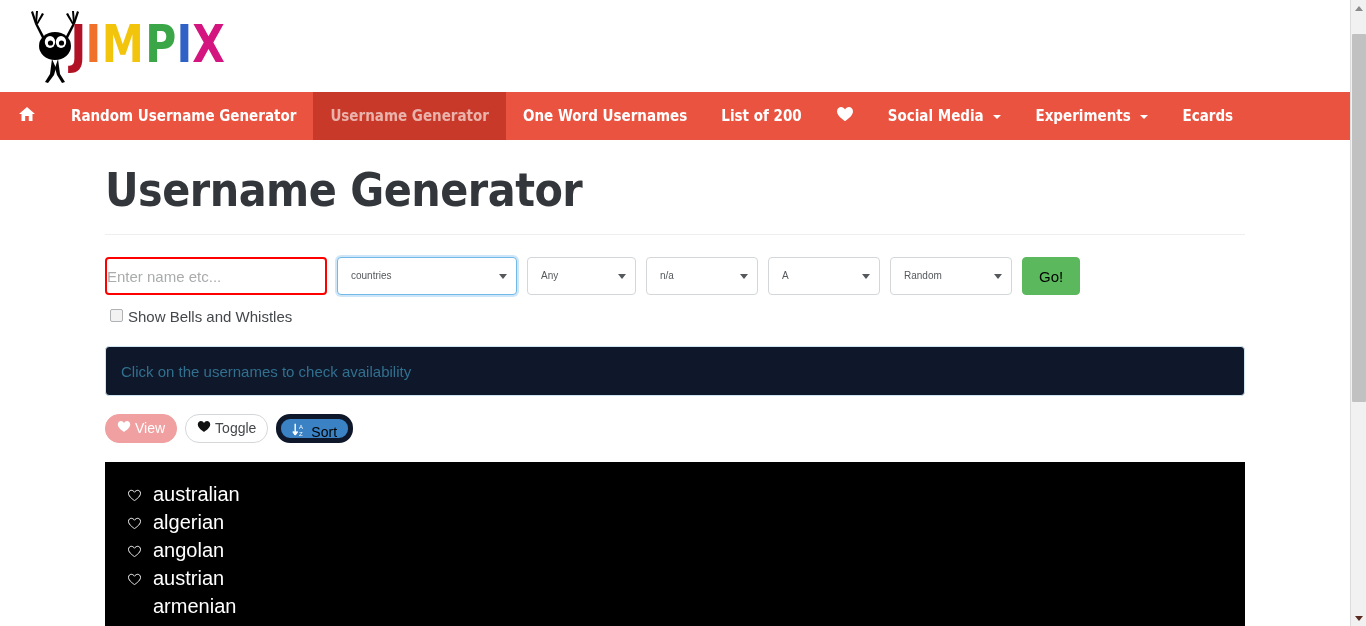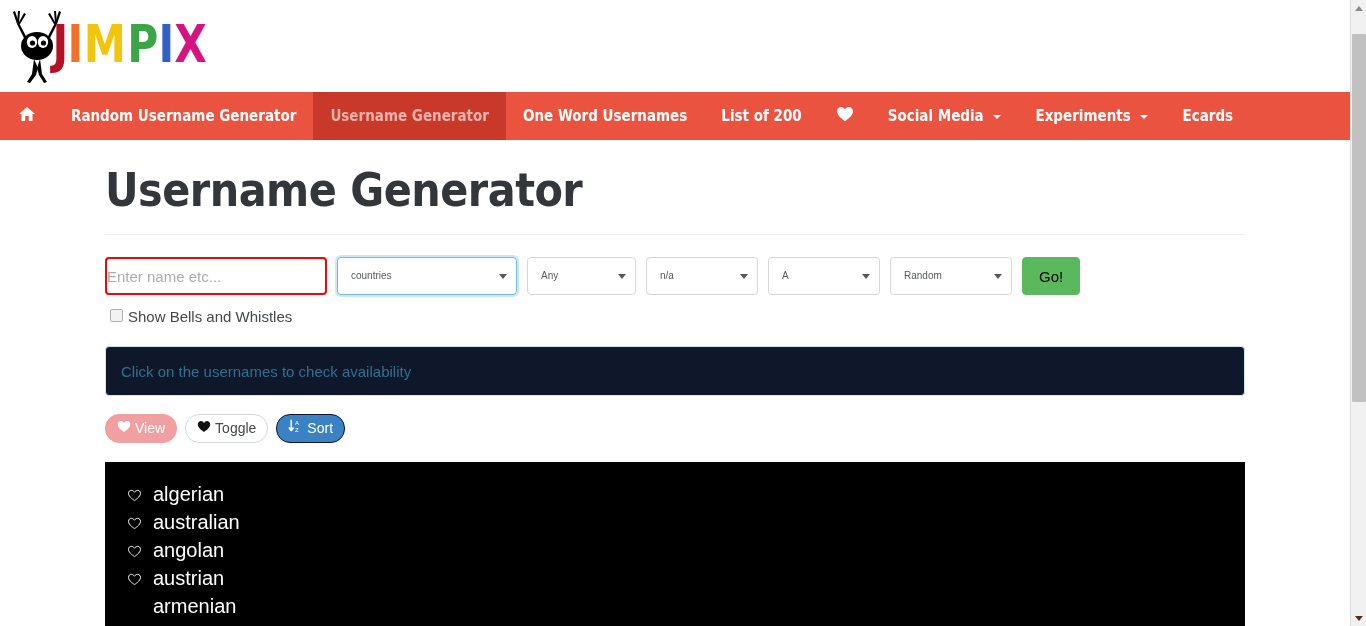--- a/index.html
+++ b/index.html
@@ -22,21 +22,21 @@
 
   
   #logo-bar {
     position: absolute;
     top: 0; left: 0;
     width: 1350px; height: 92px;
     background: #ffffff;
   }
   #logo {
     position: absolute;
-    left: 8px; top: 2px;
+    left: 26px; top: 2px;
     width: 175px; height: 82px;
   }
   #logo-figure { position: absolute; left: 0; top: 0; width: 58px; height: 82px; }
   #logo-word {
     position: absolute;
     left: 44px; top: 12px;
     height: 60px;
     font-family: "DejaVu Sans", sans-serif;
     font-weight: bold;
     font-size: 46px;
@@ -244,22 +244,22 @@
     border: 1px solid #f0a0a0;
     color: #ffffff;
   }
   #btn-toggle {
     background: #ffffff;
     border: 1px solid #d4d7d9;
     color: #44484b;
   }
   #btn-sort {
     background: #3b82c4;
-    border: 1px solid #0f172a;
-    color: #ffffff;
+    border: 5px solid #0f172a;
+    color: #000000;
   }
   .btn-glyph { display: inline-block; margin-right: 4px; vertical-align: middle; }
 
   
   #results {
     margin-top: 19px;
     width: 1140px;
     background: #000000;
     padding: 18px 0 0 0;
     height: 170px;
@@ -472,28 +472,28 @@
         </span><span>Sort</span>
       </div>
     </div>
 
     <div id="results">
       <div class="result-item">
         <span class="result-heart">
           <svg width="15" height="13" viewBox="0 0 18 16">
               <path d="M9 14.2 C9 14.2 1.6 9.8 1.6 5.4 C1.6 3 3.3 1.6 5.1 1.6 C6.7 1.6 8.1 2.7 9 4 C9.9 2.7 11.3 1.6 12.9 1.6 C14.7 1.6 16.4 3 16.4 5.4 C16.4 9.8 9 14.2 9 14.2 Z" fill="none" stroke="#ffffff" stroke-width="1.2"></path>
             </svg>
-        </span><span>algerian</span>
+        </span><span>australian</span>
       </div>
       <div class="result-item">
         <span class="result-heart">
           <svg width="15" height="13" viewBox="0 0 18 16">
               <path d="M9 14.2 C9 14.2 1.6 9.8 1.6 5.4 C1.6 3 3.3 1.6 5.1 1.6 C6.7 1.6 8.1 2.7 9 4 C9.9 2.7 11.3 1.6 12.9 1.6 C14.7 1.6 16.4 3 16.4 5.4 C16.4 9.8 9 14.2 9 14.2 Z" fill="none" stroke="#ffffff" stroke-width="1.2"></path>
             </svg>
-        </span><span>australian</span>
+        </span><span>algerian</span>
       </div>
       <div class="result-item">
         <span class="result-heart">
           <svg width="15" height="13" viewBox="0 0 18 16">
               <path d="M9 14.2 C9 14.2 1.6 9.8 1.6 5.4 C1.6 3 3.3 1.6 5.1 1.6 C6.7 1.6 8.1 2.7 9 4 C9.9 2.7 11.3 1.6 12.9 1.6 C14.7 1.6 16.4 3 16.4 5.4 C16.4 9.8 9 14.2 9 14.2 Z" fill="none" stroke="#ffffff" stroke-width="1.2"></path>
             </svg>
         </span><span>angolan</span>
       </div>
       <div class="result-item">
         <span class="result-heart">

